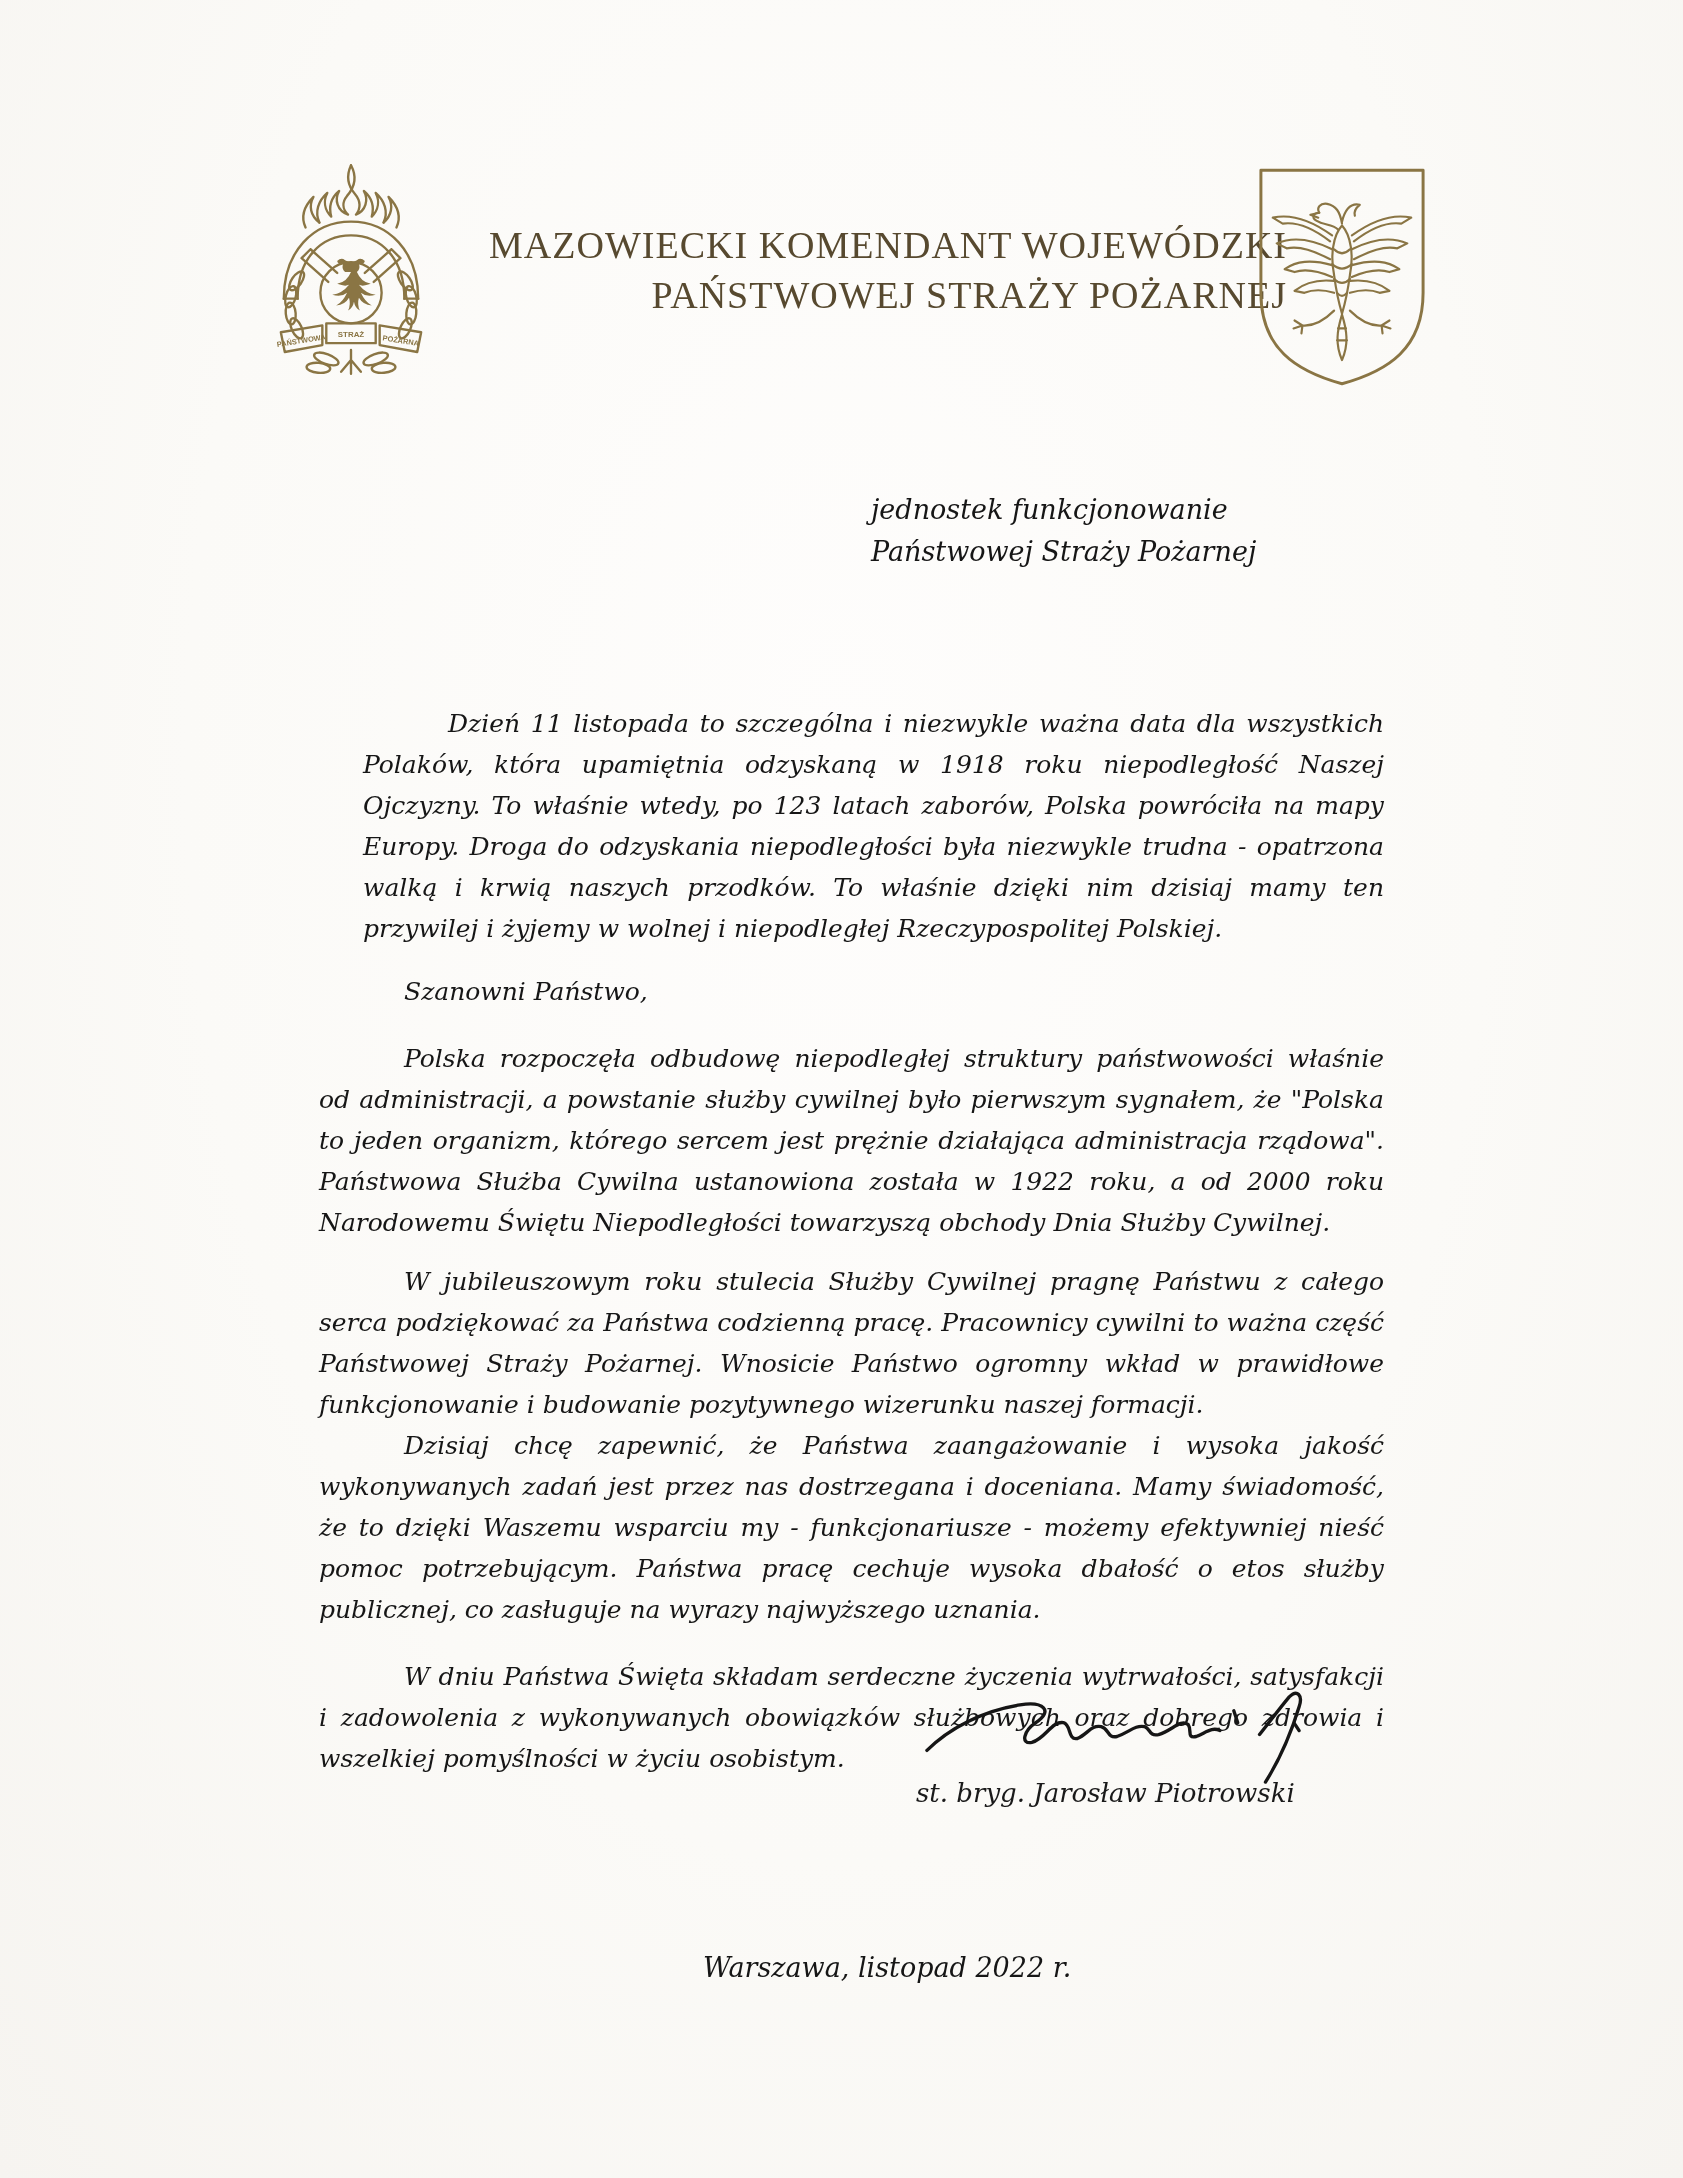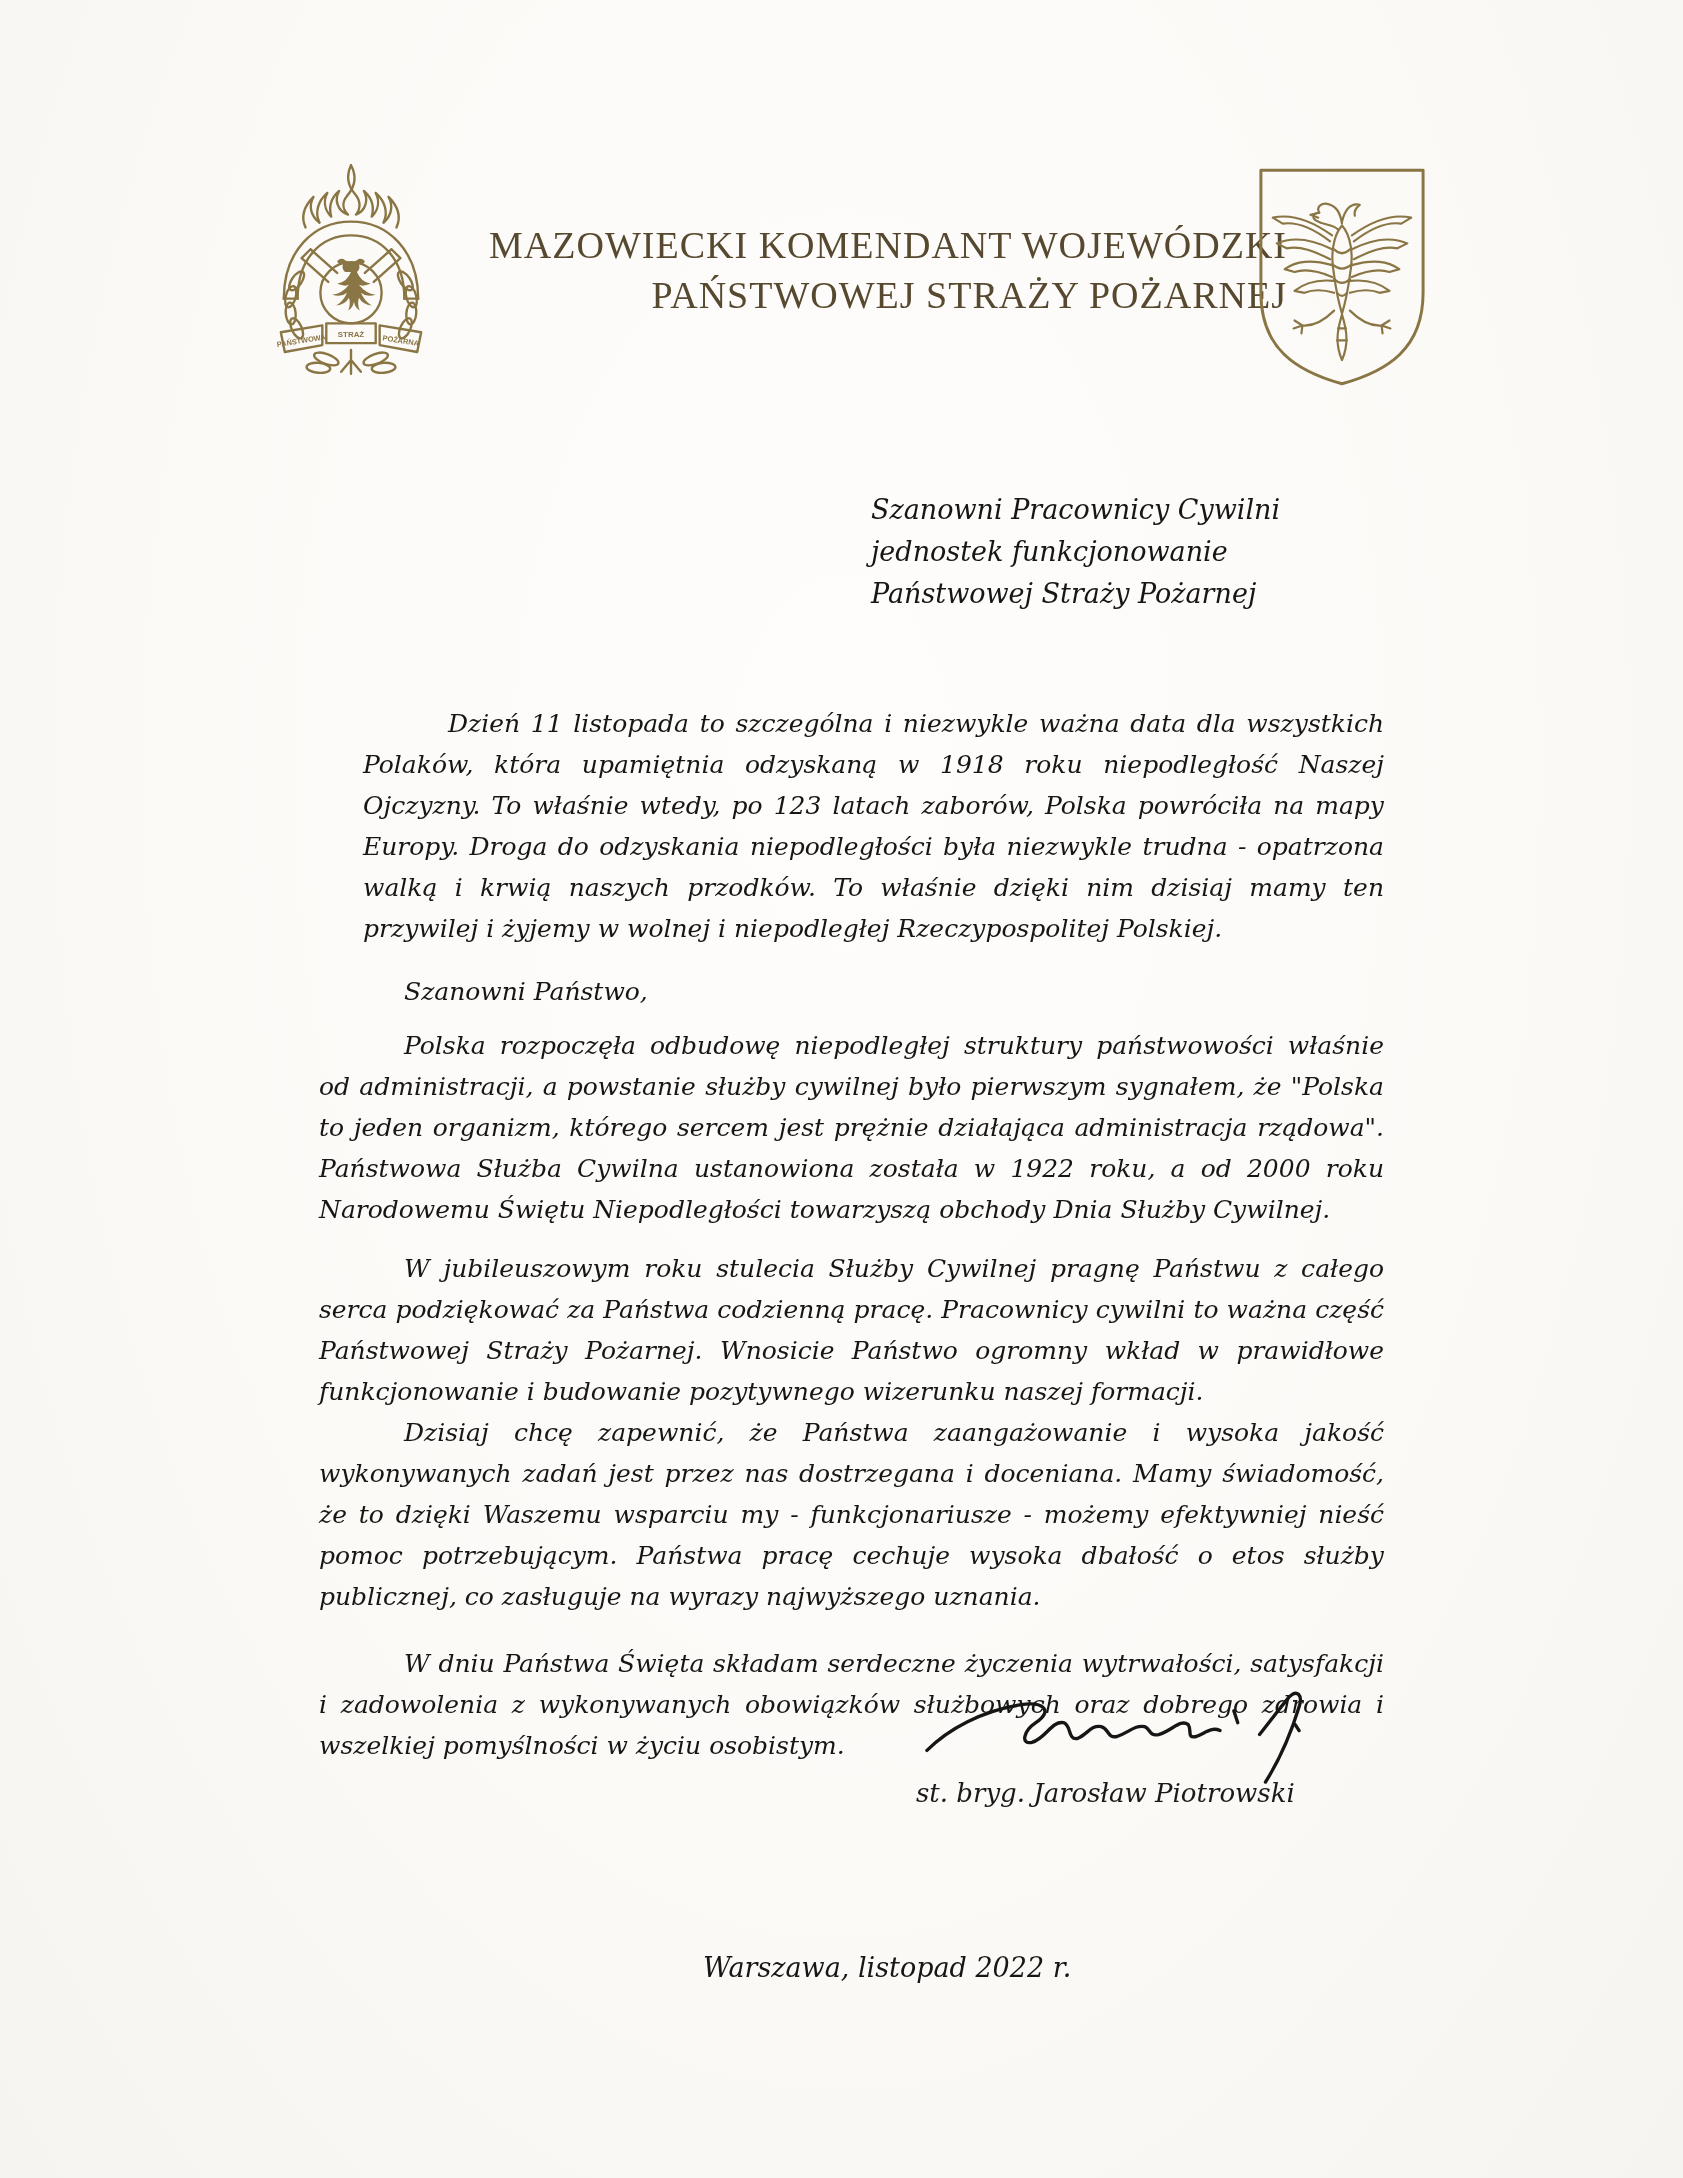--- a/index.html
+++ b/index.html
@@ -32,21 +32,21 @@
   }
   
   .letter-body{
     position:absolute;left:319px;top:703px;width:1065px;
     font-style:italic;font-size:25px;line-height:41px;
     text-align:justify;
     color:#161616;
   }
   .letter-body p{margin:0;text-indent:85px;}
   .letter-body p.p1{margin-bottom:22px;margin-left:44px;}
-  .letter-body p.salutation{margin-bottom:13px;text-align:left;}
+  .letter-body p.salutation{margin-bottom:26px;text-align:left;}
   .letter-body p.p2{margin-bottom:18px;}
   .letter-body p.p3{font-style:italic;}
   .letter-body p.p4{margin-bottom:26px;}
   
   .signature-scrawl{position:absolute;left:921px;top:1685px;width:391px;height:107px;}
   .signature-name{
     position:absolute;left:916px;top:1778px;width:406px;
     text-align:left;font-style:italic;font-size:26px;color:#1a1a1a;
   }
   
@@ -133,21 +133,20 @@
 
       <path d="M82,150 C72,160 62,166 50,165 M50,165 l-8,-5 M50,165 l-9,3 M50,165 l-1,8"></path>
       <path d="M98,150 C108,160 118,166 130,165 M130,165 l8,-5 M130,165 l9,3 M130,165 l1,8"></path>
 
       <path d="M90,154 C85,170 83,184 90,200 C97,184 95,170 90,154 Z"></path>
       <path d="M86,168 h8 M85,180 h10"></path>
     </g>
   </svg>
 
   <div class="addressee">
-    <div>Szanowni Pracownicy Cywilni</div>
     <div>jednostek funkcjonowanie</div>
     <div>Państwowej Straży Pożarnej</div>
   </div>
 
   <main class="letter-body">
     <p class="p1">Dzień 11 listopada to szczególna i niezwykle ważna data dla wszystkich Polaków, która upamiętnia odzyskaną w 1918 roku niepodległość Naszej Ojczyzny. To właśnie wtedy, po 123 latach zaborów, Polska powróciła na mapy Europy. Droga do odzyskania niepodległości była niezwykle trudna - opatrzona walką i krwią naszych przodków. To właśnie dzięki nim dzisiaj mamy ten przywilej i żyjemy w wolnej i niepodległej Rzeczypospolitej Polskiej.</p>
     <p class="salutation">Szanowni Państwo,</p>
     <p class="p2">Polska rozpoczęła odbudowę niepodległej struktury państwowości właśnie od administracji, a powstanie służby cywilnej było pierwszym sygnałem, że "Polska to jeden organizm, którego sercem jest prężnie działająca administracja rządowa". Państwowa Służba Cywilna ustanowiona została w 1922 roku, a od 2000 roku Narodowemu Świętu Niepodległości towarzyszą obchody Dnia Służby Cywilnej.</p>
     <p class="p3">W jubileuszowym roku stulecia Służby Cywilnej pragnę Państwu z całego serca podziękować za Państwa codzienną pracę. Pracownicy cywilni to ważna część Państwowej Straży Pożarnej. Wnosicie Państwo ogromny wkład w prawidłowe funkcjonowanie i budowanie pozytywnego wizerunku naszej formacji.</p>
     <p class="p4">Dzisiaj chcę zapewnić, że Państwa zaangażowanie i wysoka jakość wykonywanych zadań jest przez nas dostrzegana i doceniana. Mamy świadomość, że to dzięki Waszemu wsparciu my - funkcjonariusze - możemy efektywniej nieść pomoc potrzebującym. Państwa pracę cechuje wysoka dbałość o etos służby publicznej, co zasługuje na wyrazy najwyższego uznania.</p>

